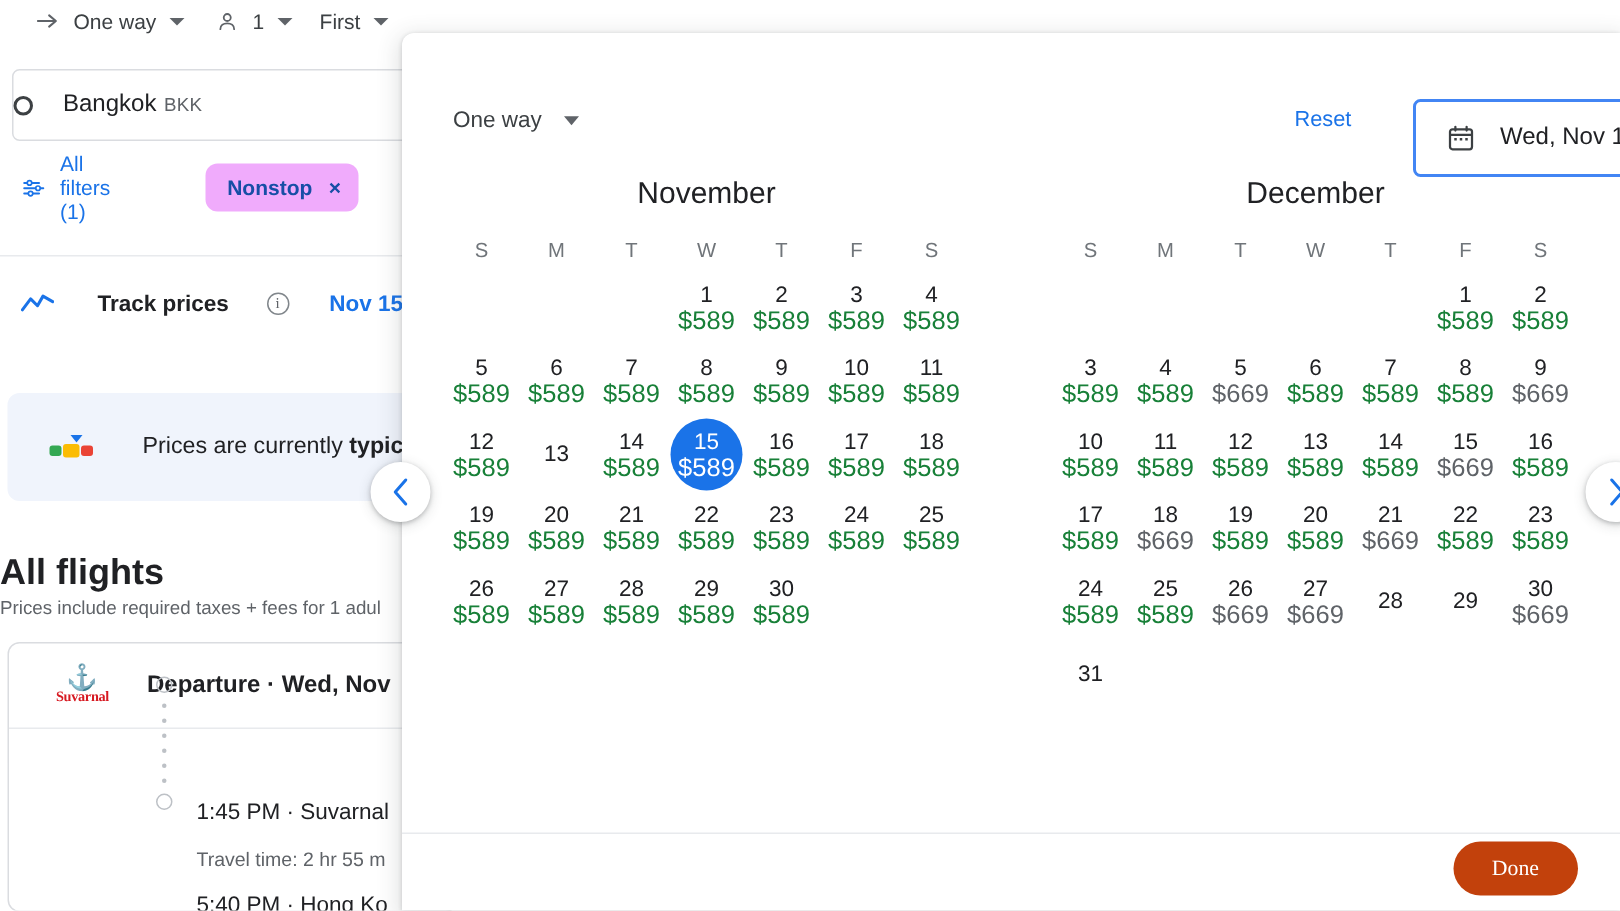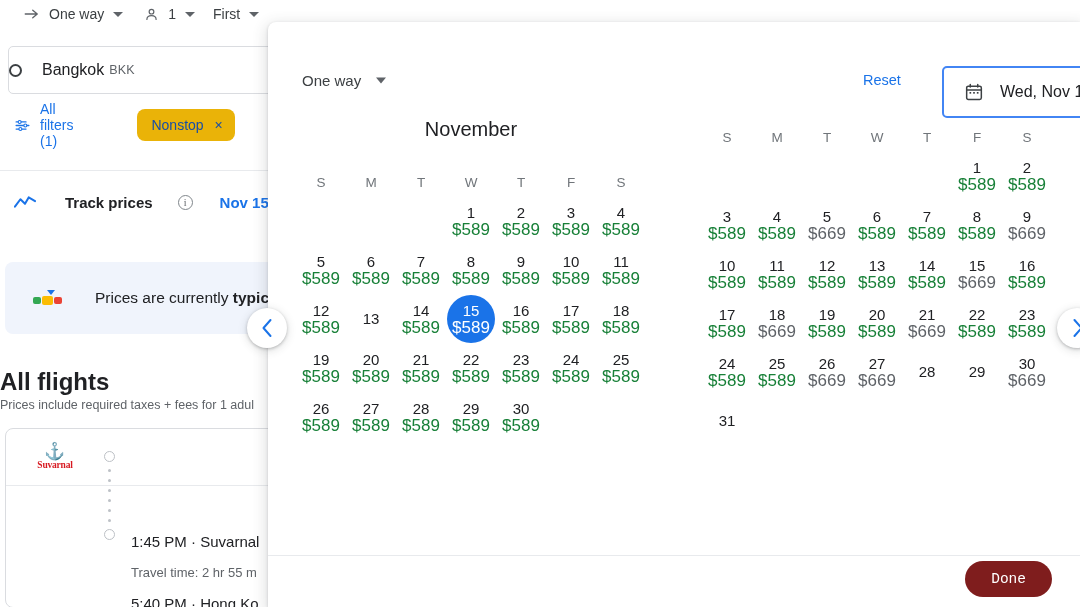--- a/index.html
+++ b/index.html
@@ -36,23 +36,23 @@
   .circle-icon {
     width: 13px; height: 13px; border: 2.4px solid #3c4043; border-radius: 50%;
   }
   .origin-text { margin-left: 20px; font-size: 16px; color: #202124; }
   .origin-code { font-size: 12.5px; color: #5f6368; margin-left: 5px; letter-spacing: .2px;}
 
   .filterrow { position: absolute; left: 0; top: 108px; width: 300px; height: 34px; display: flex; align-items: center; gap: 46px; }
   .allfilters { display: flex; align-items: center; margin-left: 14px; color: #1a73e8; font-size: 14px; font-weight: 500; }
   .tune-icon { margin-right: 9px; color: #1a73e8; display:flex; }
   .chip {
-    margin-left: 18px; background: #eab308; color: #174ea6; border-radius: 8px;
+    margin-left: 18px; background: #f0abfc; color: #174ea6; border-radius: 8px;
     height: 32px; display: flex; align-items: center; padding: 0 12px 0 14px;
-    font-size: 14px; font-weight: 400; text-align: center;
+    font-size: 14px; font-weight: 700; text-align: center;
   }
   .chip .x { margin-left: 11px; font-size: 14px; color: #174ea6; }
   .chip-ghost {
     margin-left: 14px; border: 1px solid #dadce0; border-radius: 8px; height: 32px; width: 40px;
   }
   .hr1 { position: absolute; left: 0; top: 170px; width: 268px; height: 1px; background: #e8eaed; }
 
   .trackrow { position: absolute; left: 14px; top: 188px; display: flex; align-items: center; height: 28px; gap: 16px; }
   .spark { color: #1a73e8; display: flex; }
   .track-label { margin-left: 13px; font-size: 15px; font-weight: 700; color: #202124; }
@@ -124,21 +124,21 @@
   .datefield {
     position: absolute; left: 674px; top: 44px; width: 380px; height: 52px;
     border: 2px solid #4285f4; border-radius: 5px; display: flex; align-items: center;
     background: #fff;
   }
   .cal-icon { margin-left: 20px; color: #3c4043; display: flex; }
   .date-text { margin-left: 16px; font-size: 16px; color: #202124; }
 
   .months { position: absolute; top: 96px; left: 0; width: 812px; display: flex; }
   .month { width: 406px; }
-  .month-name { text-align: center; font-size: 20px; color: #202124; margin-bottom: 22px; }
+  .month-name { text-align: center; font-size: 20px; color: #202124; margin-bottom: 6px; }
   .dow { display: grid; grid-template-columns: repeat(7, 1fr); padding: 0 28px; }
   .dow span { text-align: center; font-size: 13.5px; color: #70757a; padding: 12px 0 6px; }
   .grid { display: grid; grid-template-columns: repeat(7, 1fr); padding: 0 28px; }
   .cell {
     height: 49px; display: flex; flex-direction: column; align-items: center; justify-content: center;
     position: relative;
   }
   .cell .circ {
     width: 48px; height: 48px; border-radius: 50%; display: flex; flex-direction: column;
     align-items: center; justify-content: center;
@@ -147,23 +147,23 @@
   .daynum { font-size: 15px; color: #202124; line-height: 17px; }
   .cell.sel .daynum { color: #fff; font-weight: 500; }
   .price { font-size: 17px; color: #188038; line-height: 14px; margin-top: 2px; font-weight: 500;}
   .price.high { color: #5f6368; }
   .cell.sel .price { color: #fff; }
   .cell.empty { visibility: hidden; }
 
   .panel-divider { position: absolute; left: 0; top: 533px; width: 812px; height: 1px; background: #e8eaed; }
   .done-btn {
     position: absolute; right: 28px; top: 557px; transform: translateY(-50%);
-    background: #7f1d1d; color: #fff; border: none; border-radius: 20px;
+    background: #c2410c; color: #fff; border: none; border-radius: 20px;
     height: 36px; padding: 0 26px; font-size: 14.5px; font-weight: 500;
-    font-family: Liberation Mono, monospace;
+    font-family: Liberation Serif, serif;
   }
 
   
   .circ-nav {
     position: absolute; width: 40px; height: 40px; border-radius: 50%; background: #fff;
     box-shadow: 0 1px 3px rgba(60,64,67,.3), 0 2px 8px 1px rgba(60,64,67,.15);
     display: flex; align-items: center; justify-content: center; color: #1a73e8;
   }
   #nav-prev { left: 247px; top: 308px; }
   #nav-next { left: 1057px; top: 308px; }
@@ -252,20 +252,21 @@
 
     <div class="allflights">All flights</div>
     <div class="allflights-sub">Prices include required taxes + fees for 1 adul</div>
 
     <div class="flightcard">
       <div class="fc-head">
         <span class="emirates">
           <div class="em-glyph">⚓</div>
           <div class="em-name">Suvarnal</div>
         </span>
+        <span class="fc-title">Departure · Wed, Nov</span>
       </div>
       <div class="fc-body"></div>
       <div class="dotline">
         <i class="dot-o"></i>
           <i class="dot-s"></i>
           <i class="dot-s"></i>
           <i class="dot-s"></i>
         <i class="dot-s"></i>
           <i class="dot-s"></i>
           <i class="dot-s"></i>
@@ -492,20 +493,21 @@
             </div>
             <div class="cell">
               <div class="circ">
                 <div class="daynum">30</div>
                 <div class="price">$589</div>
               </div>
             </div>
           </div>
         </div>
         <div class="month">
+          <div class="month-name">December</div>
           <div class="dow">
             <span>S</span>
             <span>M</span>
             <span>T</span>
             <span>W</span>
             <span>T</span>
             <span>F</span>
             <span>S</span>
           </div>
           <div class="grid">

